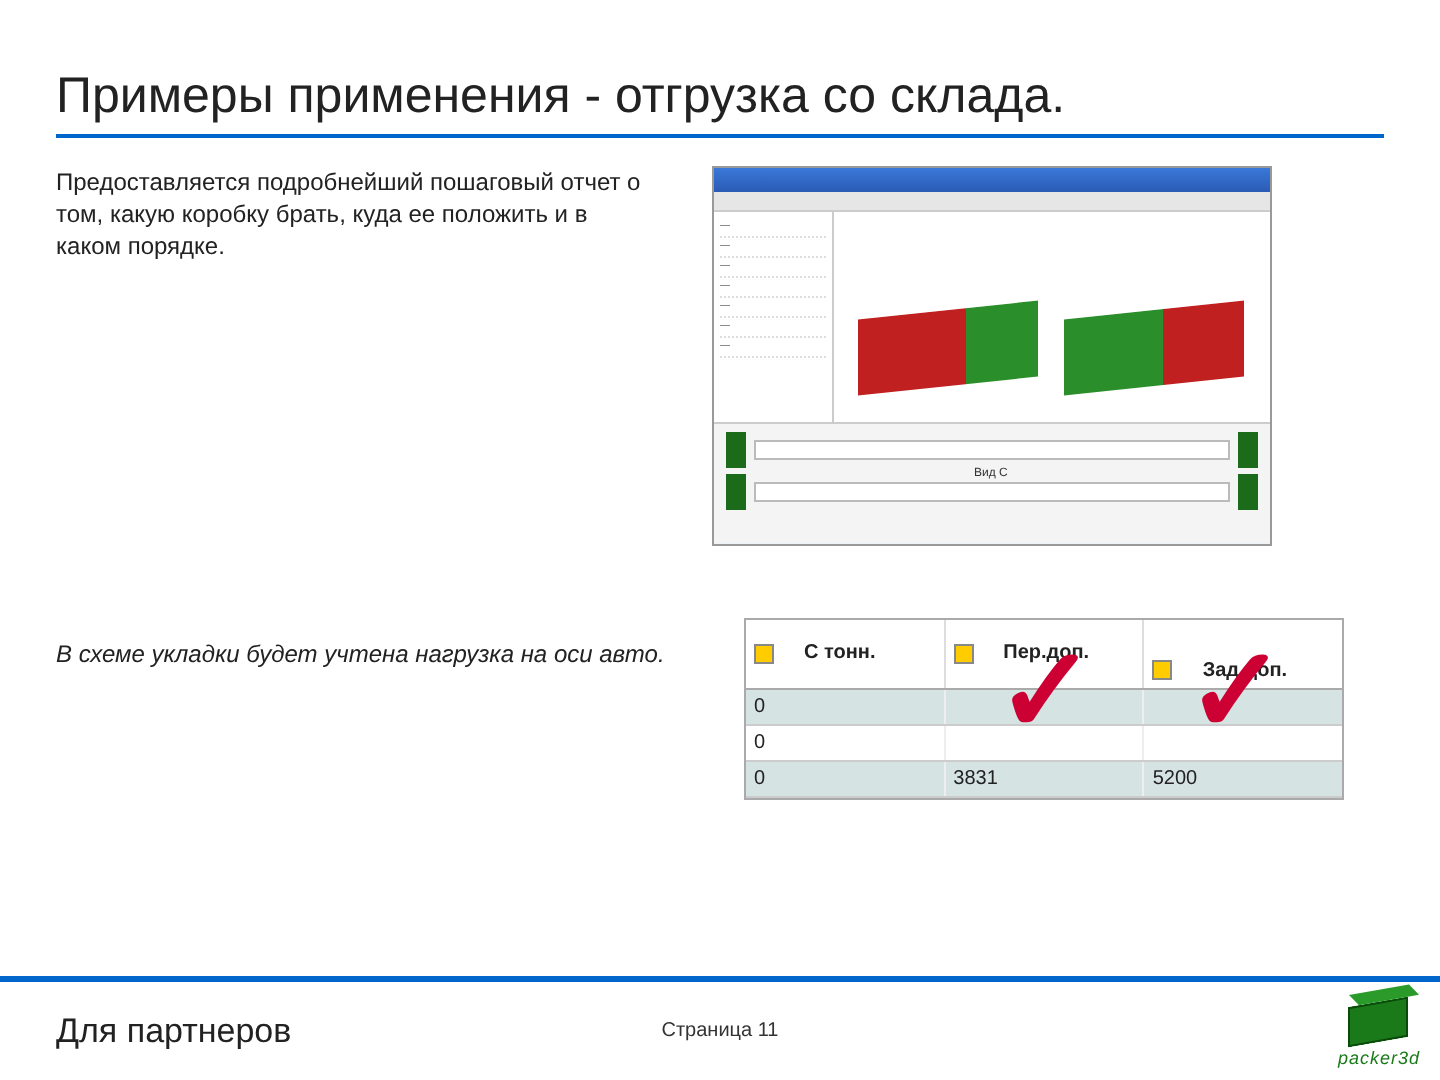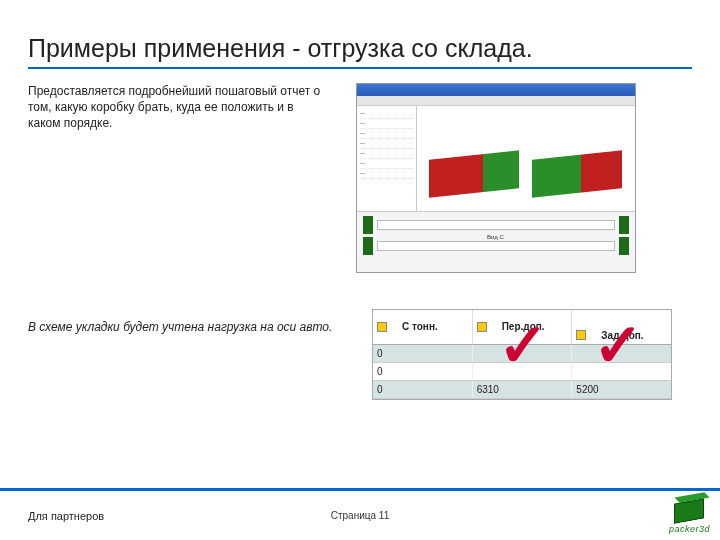--- a/index.html
+++ b/index.html
@@ -185,21 +185,21 @@
     position: absolute;
     left: 0; right: 0; bottom: 0;
     height: 52px;
     border-top: 3px solid #0066cc;
     background: #fff;
     display: flex;
     align-items: center;
     padding: 0 28px;
   }
   .footer-left {
-    font-size: 11px;
+    font-size: 17px;
     color: #222;
   }
   .footer-center {
     position: absolute;
     left: 50%;
     transform: translateX(-50%);
     font-size: 10px;
     color: #333;
   }
   .footer-logo {
@@ -310,21 +310,21 @@
           <div></div>
           <div></div>
       </div>
       <div class="axle-row alt">
         <div>0</div>
           <div></div>
           <div></div>
       </div>
       <div class="axle-row">
         <div>0</div>
-          <div>6310</div>
+          <div>3831</div>
           <div>5200</div>
       </div>
       <span class="check-overlay c1">✓</span>
       <span class="check-overlay c2">✓</span>
     </div>
   </div>
 
   <div class="footer">
     <div class="footer-left">Для партнеров</div>
     <div class="footer-center">Страница 11</div>

